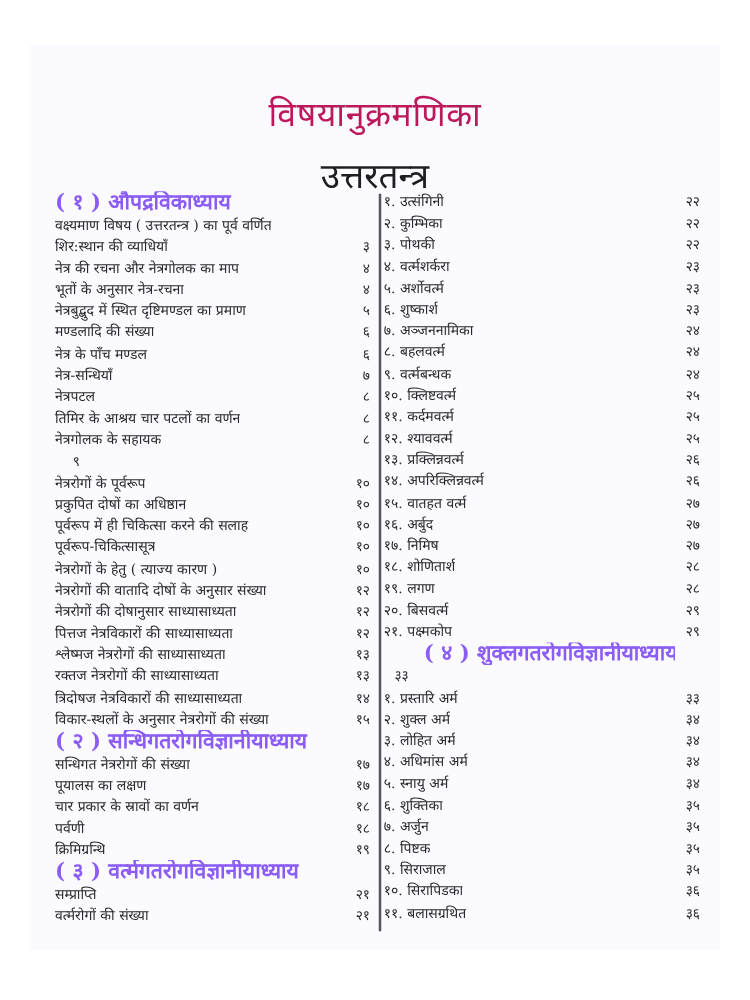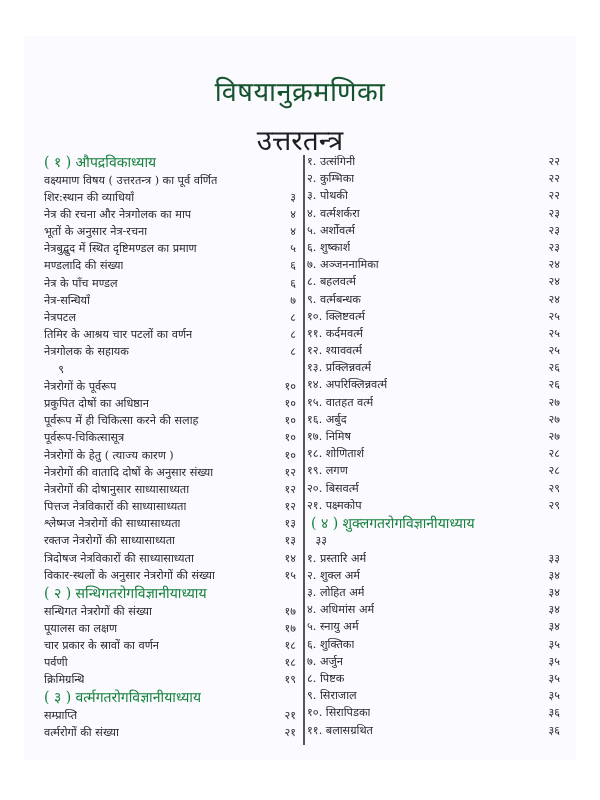--- a/index.html
+++ b/index.html
@@ -8,21 +8,21 @@
     position: relative; overflow: hidden;
     font-family: "DejaVu Serif", "Liberation Serif", serif;
     color: #2a2a2e;
   }
   .page {
     position: absolute; left: 24px; top: 36px; width: 552px; height: 724px;
     background: #fbfaff;
   }
   .title {
     position: absolute; left: 0; right: 0; top: 36px;
-    text-align: center; font-size: 27px; color: #14532d; letter-spacing: 0.5px;
+    text-align: center; font-size: 27px; color: #be185d; letter-spacing: 0.5px;
   }
   .subtitle {
     position: absolute; left: 0; right: 0; top: 84px;
     text-align: center; font-size: 28px; color: #1e1e22;
   }
   .col {
     position: absolute; top: 117px;
   }
   .col.left { left: 20px; width: 254px; }
   .col.right { left: 283px; width: 255px; }
@@ -30,22 +30,22 @@
     position: absolute; left: 279px; top: 119px; width: 1.5px; height: 590px;
     background: #55555b;
   }
   .row {
     display: flex; justify-content: space-between; align-items: baseline;
     font-size: 11.2px; line-height: 17.2px; height: 17.2px; white-space: nowrap;
   }
   .row .t { overflow: hidden; text-overflow: clip; }
   .row .p { font-size: 11px; min-width: 20px; text-align: right; padding-right: 2px; }
   .row.indent .t { padding-left: 22px; }
-  .row.head { font-weight: normal; font-size: 14px; height: 18.5px; line-height: 18.5px; color: #15803d; }
-  .row.head.rh { padding-left: 4px; }
+  .row.head { font-weight: bold; font-size: 17px; height: 18.5px; line-height: 18.5px; color: #8b5cf6; }
+  .row.head.rh { padding-left: 4px; margin-left: 28px; }
 </style>
 </head>
 <body>
 
 <div class="page">
   <div class="title">विषयानुक्रमणिका</div>
   <div class="subtitle">उत्तरतन्त्र</div>
 
   <div class="col left" id="col-left">
       <div class="row head">

